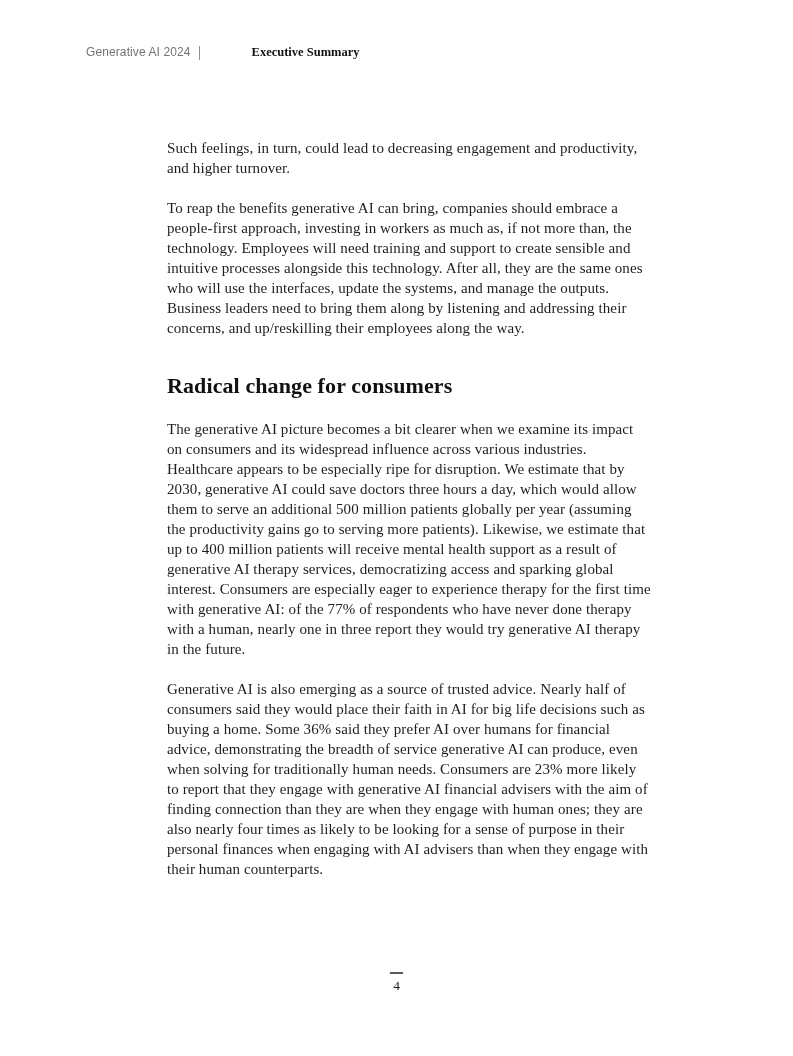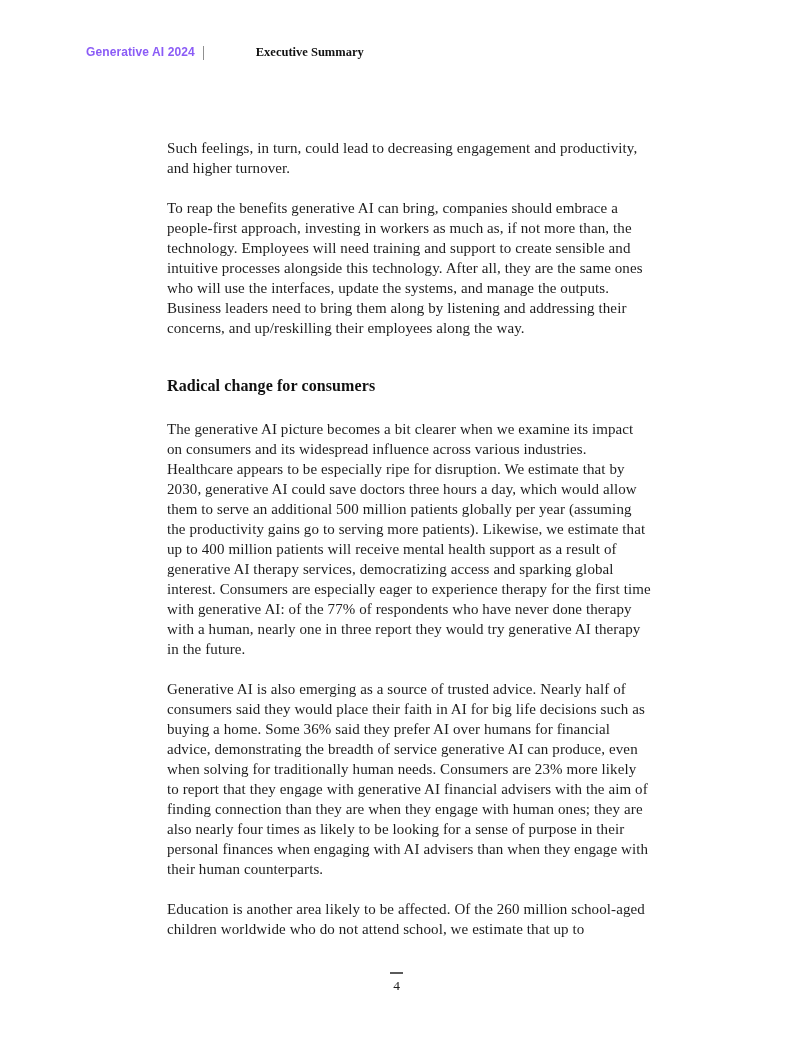--- a/index.html
+++ b/index.html
@@ -21,23 +21,22 @@
     position: absolute;
     left: 86px;
     top: 45px;
     display: flex;
     align-items: center;
   }
   .report-title {
     font-family: "Liberation Sans", sans-serif;
     font-size: 12px;
     line-height: 15px;
-    color: #8b5cf6;
+    color: #737373;
     letter-spacing: 0.1px;
-    font-weight: bold;
   }
   .header-divider {
     width: 1px;
     height: 14px;
     background: #909090;
     margin: 0 8px;
   }
   .section-label {
     font-family: "Liberation Serif", serif;
     font-size: 12.5px;
@@ -57,21 +56,21 @@
     margin: 0 0 20px 0;
     font-family: "Liberation Serif", serif;
     font-size: 15px;
     line-height: 20px;
     color: #1d1d1d;
     letter-spacing: 0.1px;
   }
   .section-heading {
     margin: 36px 0 21px 0;
     font-family: "Liberation Serif", serif;
-    font-size: 16px;
+    font-size: 22px;
     line-height: 24px;
     font-weight: 700;
     color: #111111;
     letter-spacing: 0.1px;
   }
   
   .page-footer {
     position: absolute;
     left: 0;
     right: 0;
@@ -104,21 +103,20 @@
   </div>
 
   <div class="content">
     <p class="body-paragraph">Such feelings, in turn, could lead to decreasing engagement and productivity, and higher turnover.</p>
     <p class="body-paragraph">To reap the benefits generative AI can bring, companies should embrace a people-first approach, investing in workers as much as, if not more than, the technology. Employees will need training and support to create sensible and intuitive processes alongside this technology. After all, they are the same ones who will use the interfaces, update the systems, and manage the outputs. Business leaders need to bring them along by listening and addressing their concerns, and up/reskilling their employees along the way.</p>
 
     <h2 class="section-heading">Radical change for consumers</h2>
 
     <p class="body-paragraph">The generative AI picture becomes a bit clearer when we examine its impact on consumers and its widespread influence across various industries. Healthcare appears to be especially ripe for disruption. We estimate that by 2030, generative AI could save doctors three hours a day, which would allow them to serve an additional 500 million patients globally per year (assuming the productivity gains go to serving more patients). Likewise, we estimate that up to 400 million patients will receive mental health support as a result of generative AI therapy services, democratizing access and sparking global interest. Consumers are especially eager to experience therapy for the first time with generative AI: of the 77% of respondents who have never done therapy with a human, nearly one in three report they would try generative AI therapy in the future.</p>
     <p class="body-paragraph">Generative AI is also emerging as a source of trusted advice. Nearly half of consumers said they would place their faith in AI for big life decisions such as buying a home. Some 36% said they prefer AI over humans for financial advice, demonstrating the breadth of service generative AI can produce, even when solving for traditionally human needs. Consumers are 23% more likely to report that they engage with generative AI financial advisers with the aim of finding connection than they are when they engage with human ones; they are also nearly four times as likely to be looking for a sense of purpose in their personal finances when engaging with AI advisers than when they engage with their human counterparts.</p>
-    <p class="body-paragraph">Education is another area likely to be affected. Of the 260 million school-aged children worldwide who do not attend school, we estimate that up to</p>
   </div>
 
   <div class="page-footer">
     <span class="footer-rule"></span>
     <span class="page-number">4</span>
   </div>
 
 </div>
 
 </body></html>

